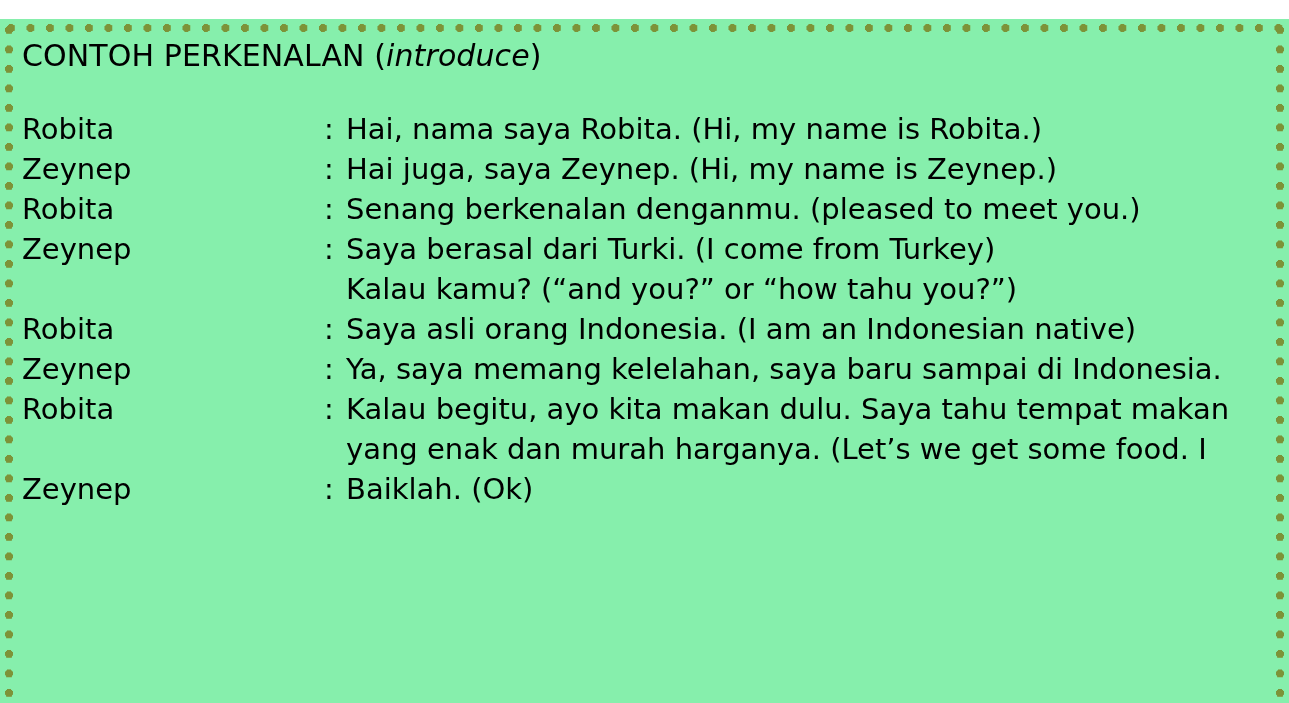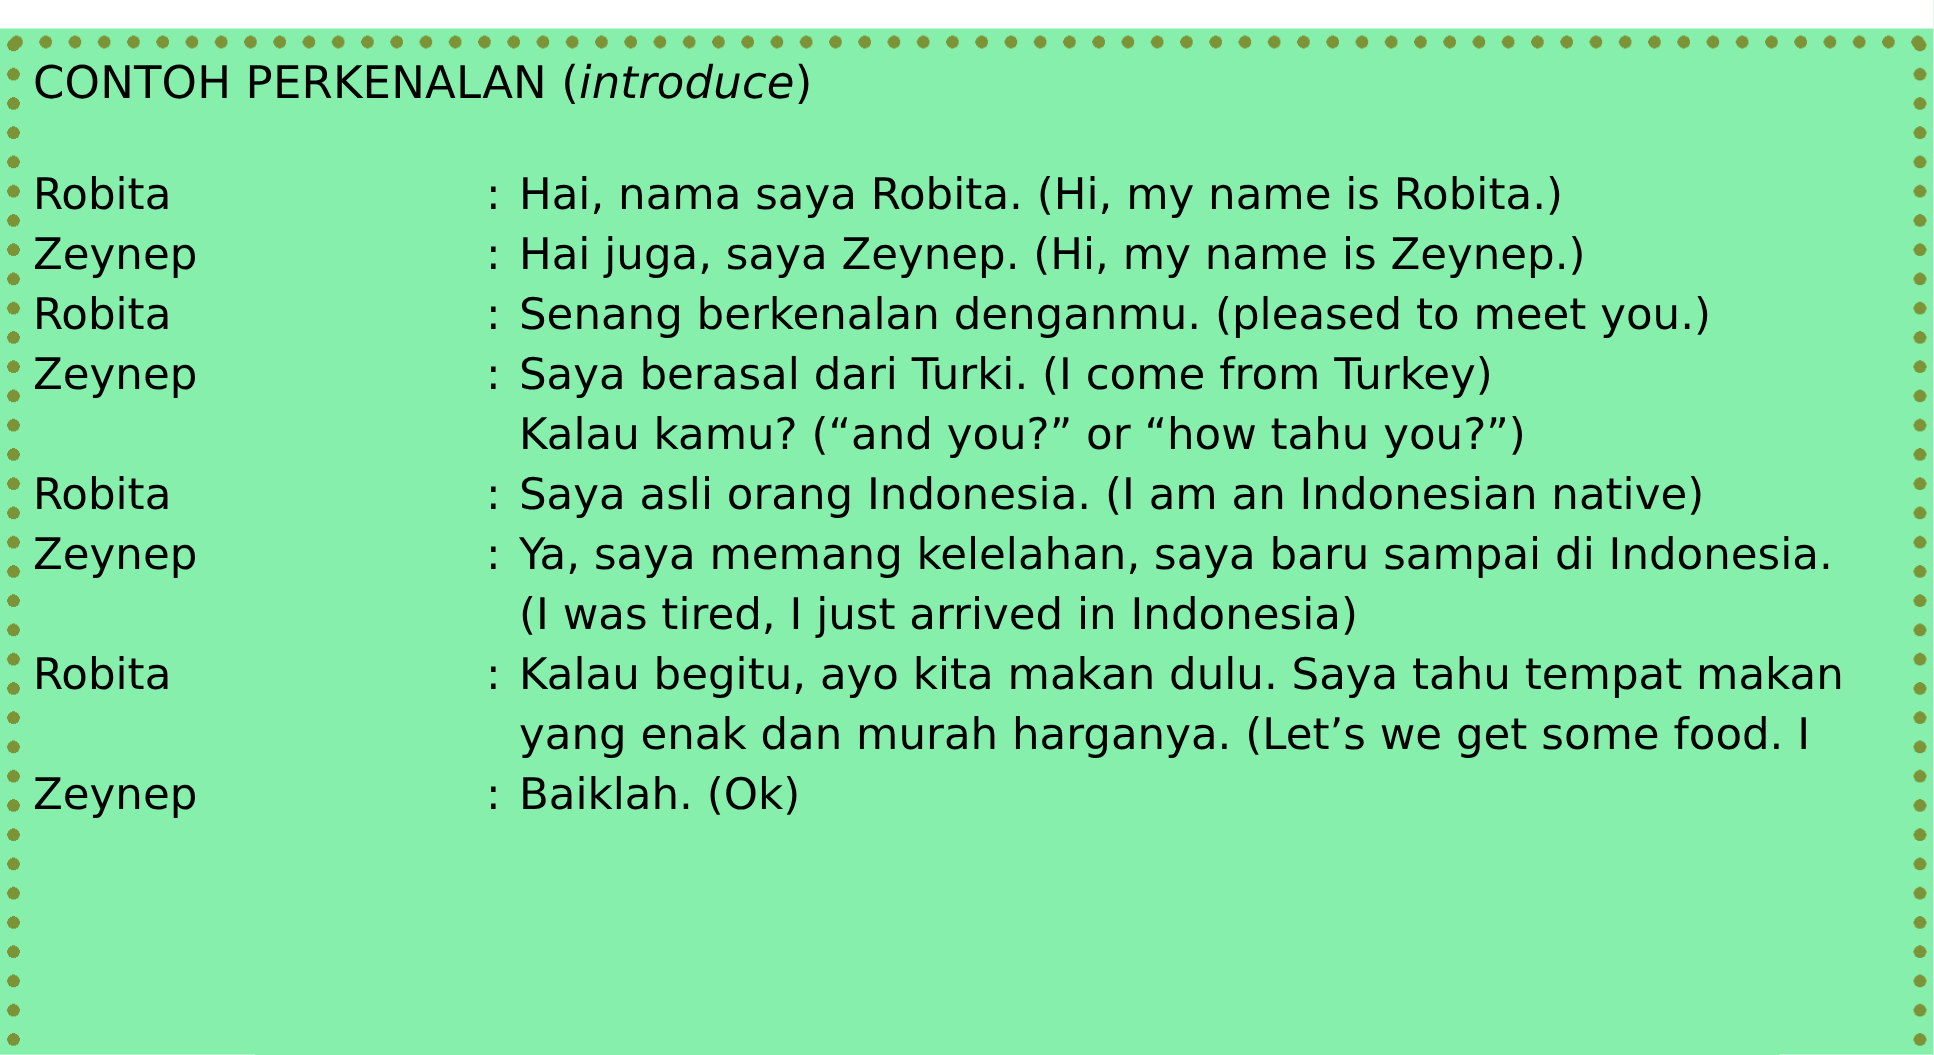--- a/index.html
+++ b/index.html
@@ -182,24 +182,20 @@
             </div>
           </div>
         </div>
         <div class="turn">
           <div class="speaker">Zeynep</div>
           <div class="lines">
             <div class="line">
               <span class="colon">:</span>
               <span class="text"><span>Ya, saya memang kelelahan, saya baru sampai di Indonesia.</span></span>
             </div>
-            <div class="line">
-              <span class="colon blank">:</span>
-              <span class="text"><span>(</span><span class="en">I was tired, I just arrived in Indonesia</span><span>)</span></span>
-            </div>
           </div>
         </div>
         <div class="turn">
           <div class="speaker">Robita</div>
           <div class="lines">
             <div class="line">
               <span class="colon">:</span>
               <span class="text"><span>Kalau begitu, ayo kita makan dulu. Saya tahu tempat makan</span></span>
             </div>
             <div class="line">

